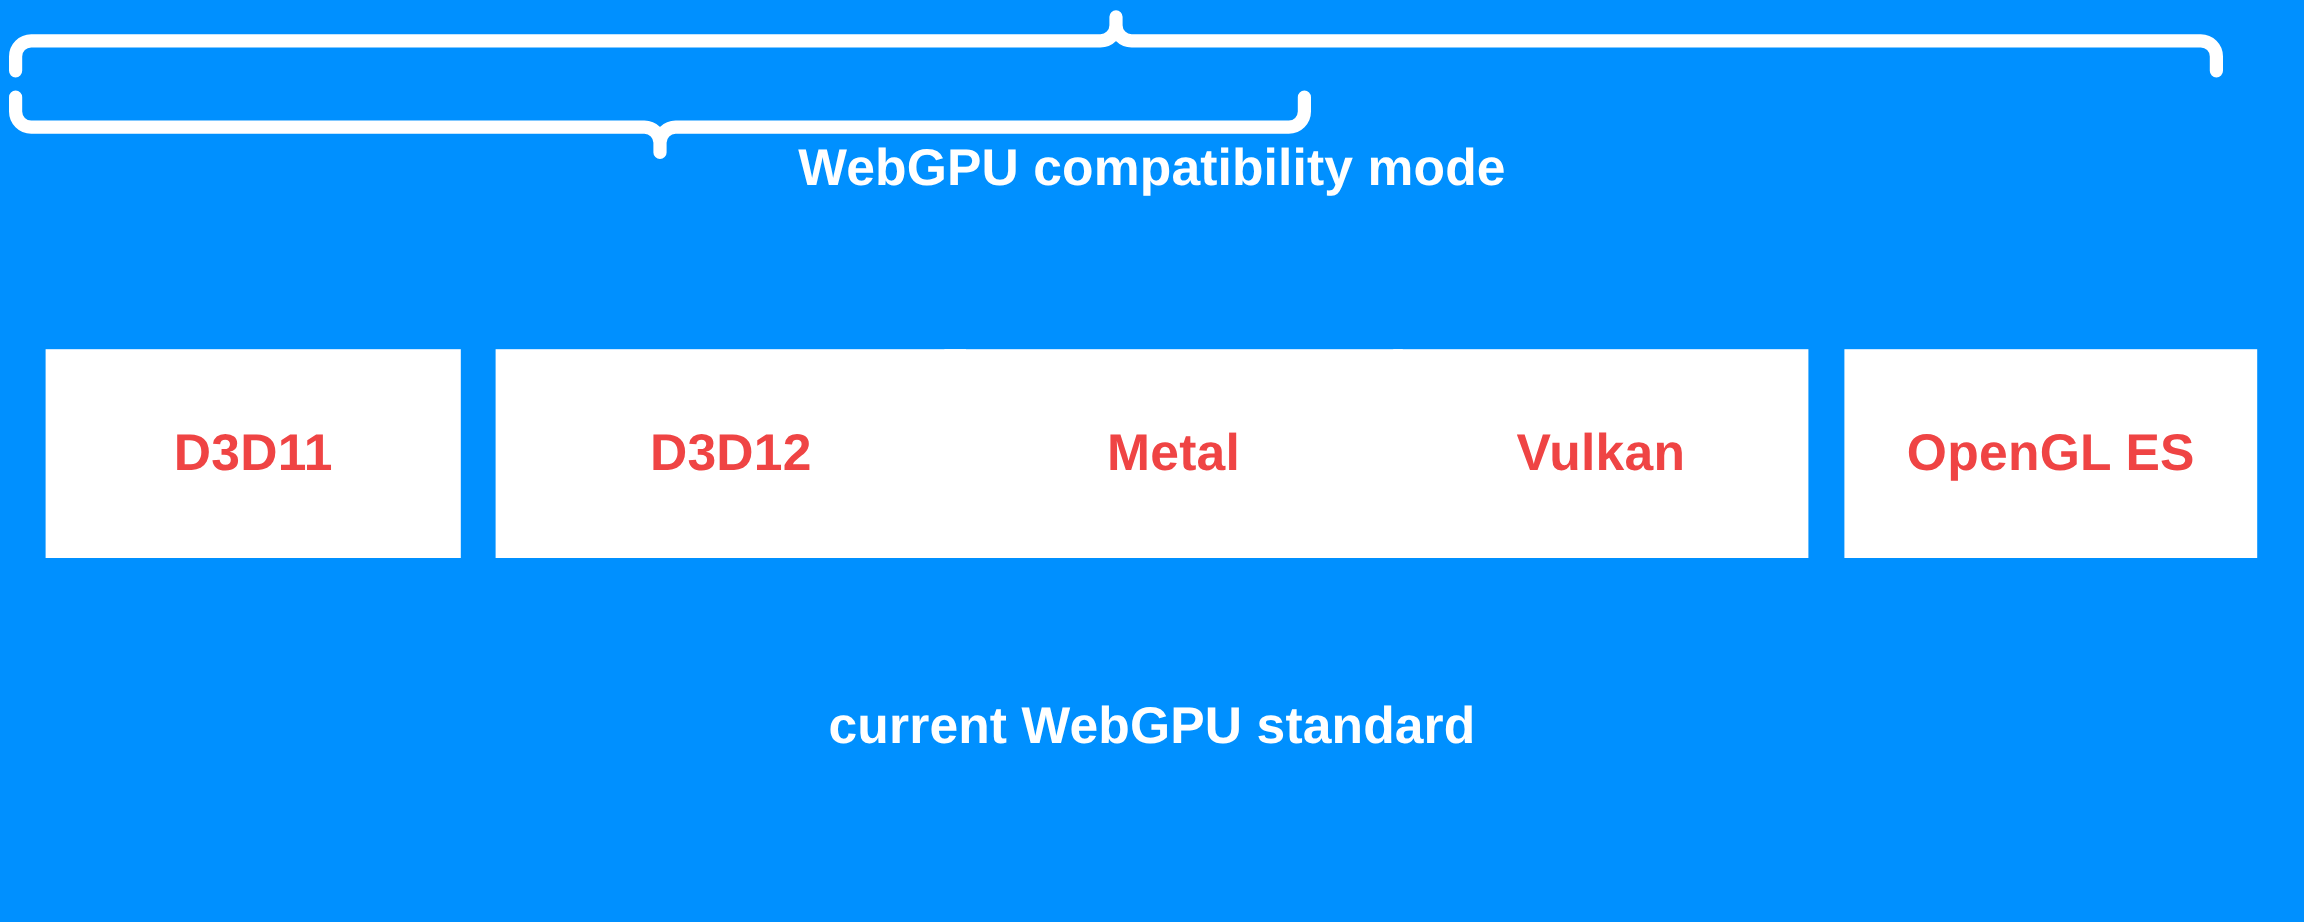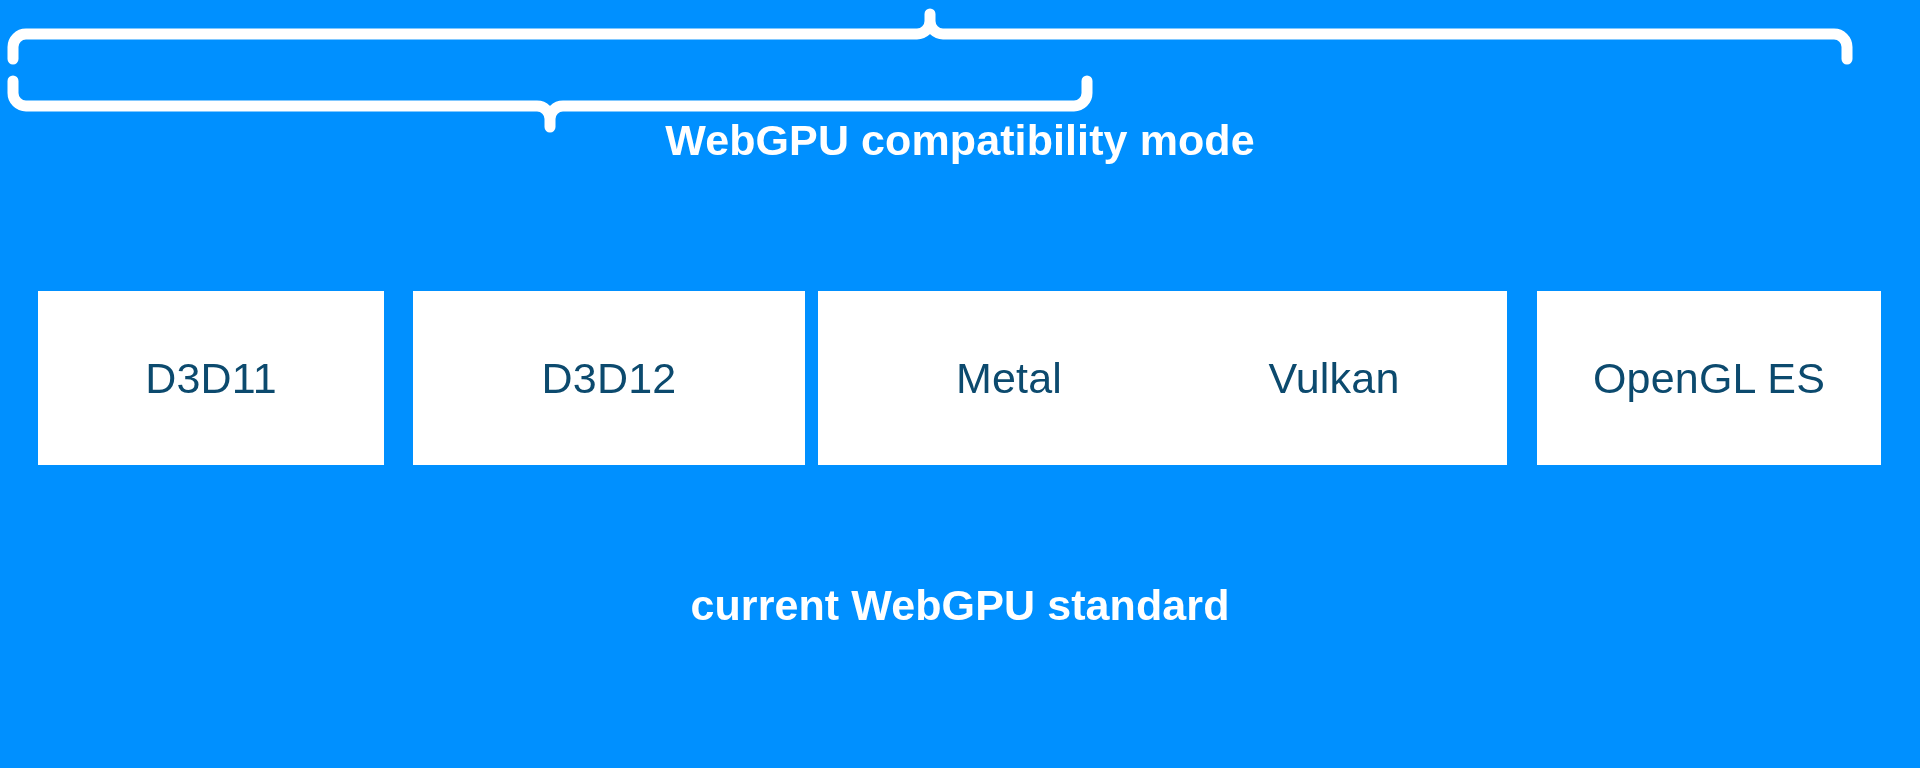--- a/index.html
+++ b/index.html
@@ -81,24 +81,24 @@
     position: absolute;
     top: 0;
     height: 174px;
     background: #ffffff;
     box-sizing: border-box;
     display: flex;
     align-items: center;
     justify-content: center;
   }
   .platform-box-label {
-    color: #0c4a6e;
+    color: #ef4444;
     font-family: "Liberation Sans", sans-serif;
     font-size: 43px;
-    font-weight: 400;
+    font-weight: 700;
     line-height: 1;
     letter-spacing: 0.2px;
     white-space: nowrap;
   }
 </style>
 </head>
 <body>
 
 <div id="diagram-root">
 
@@ -123,21 +123,21 @@
   <div id="boxes-row">
 
     <div class="platform-box" style="left:0px;width:346px;">
       <span class="platform-box-label">D3D11</span>
     </div>
 
     <div class="platform-box" style="left:375px;width:392px;">
       <span class="platform-box-label">D3D12</span>
     </div>
 
-    <div class="platform-box" style="left:780px;width:382px;">
+    <div class="platform-box" style="left:749px;width:382px;">
       <span class="platform-box-label">Metal</span>
     </div>
 
     <div class="platform-box" style="left:1123px;width:346px;">
       <span class="platform-box-label">Vulkan</span>
     </div>
 
     <div class="platform-box" style="left:1499px;width:344px;">
       <span class="platform-box-label">OpenGL ES</span>
     </div>

